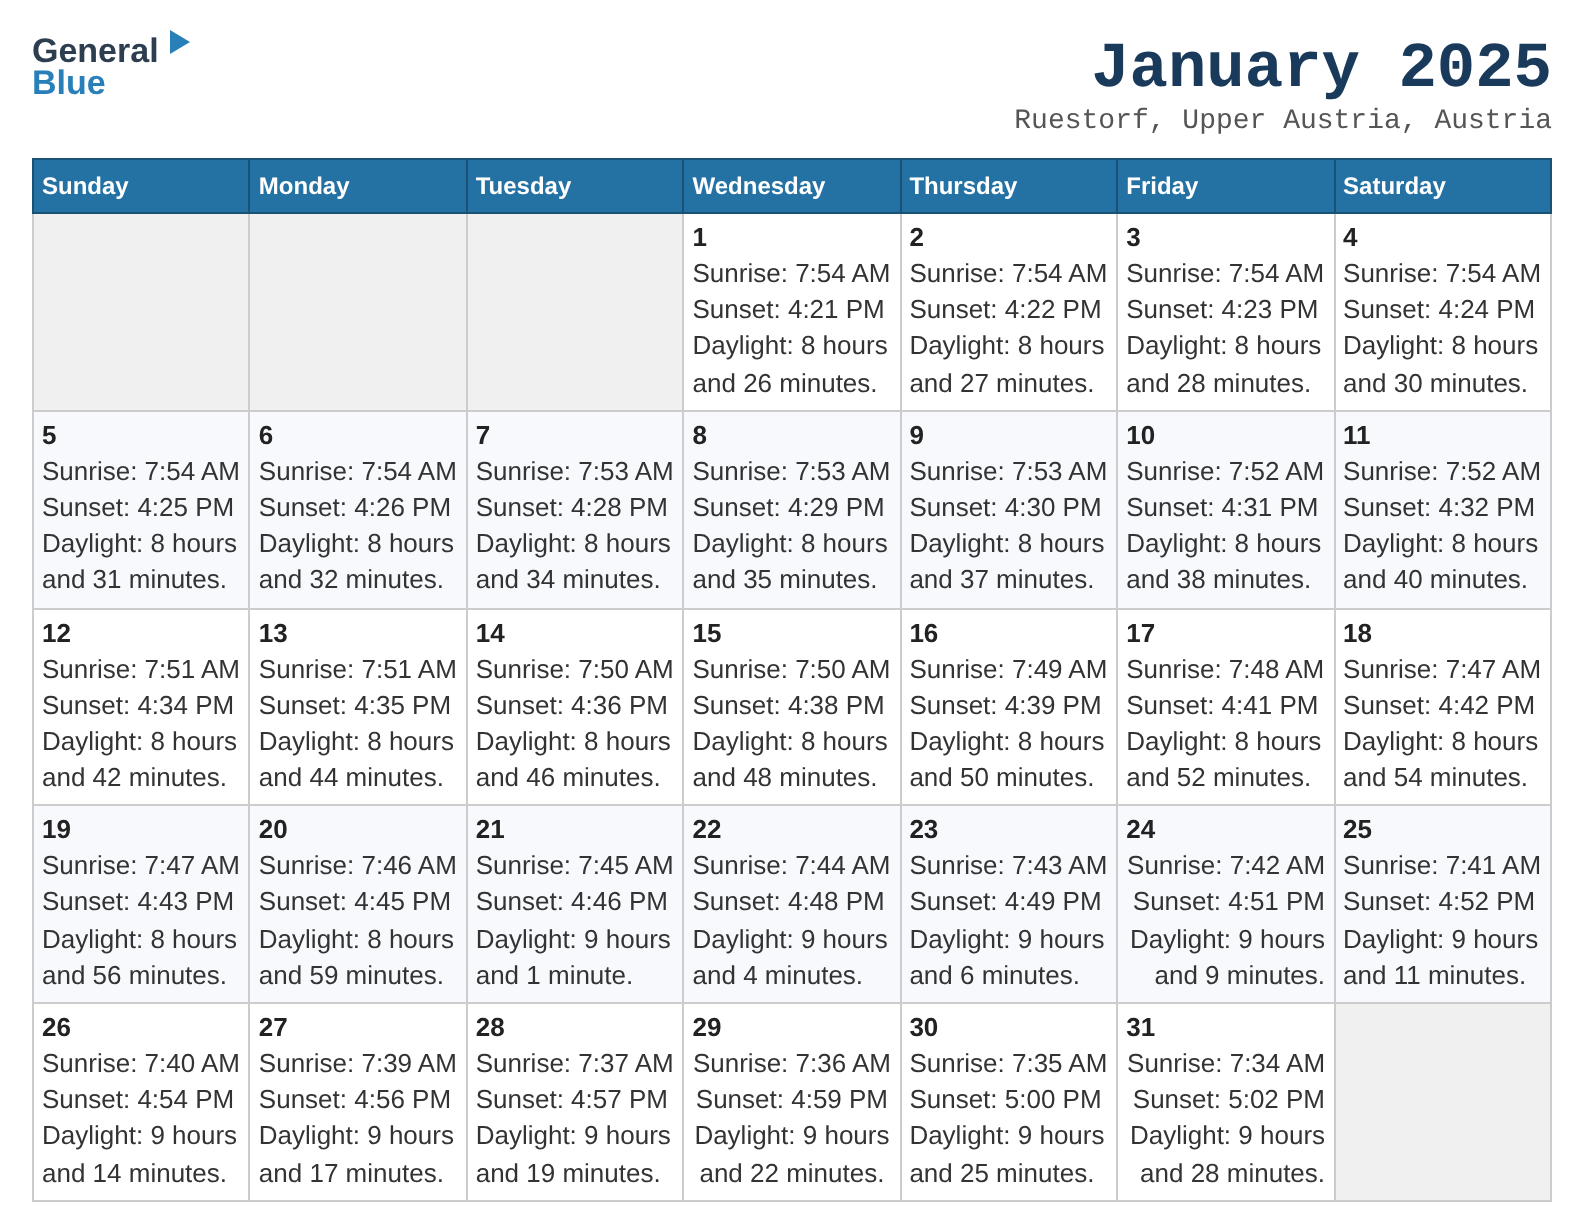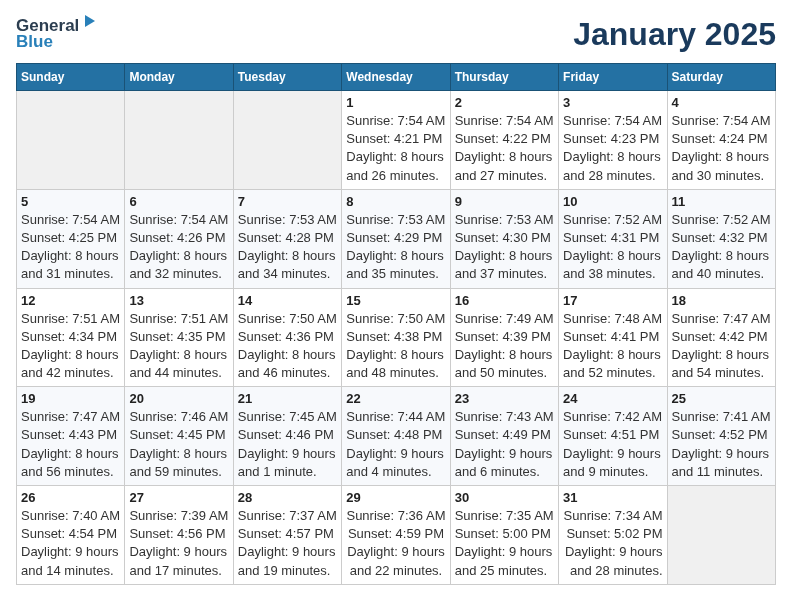--- a/index.html
+++ b/index.html
@@ -11,20 +11,21 @@
       padding: 16px;
     }
     .header {
       display: flex;
       justify-content: space-between;
       align-items: flex-start;
       margin-bottom: 10px;
     }
     .title-area {
       text-align: right;
+      font-family: Liberation Mono, monospace;
     }
     .calendar-title {
       font-size: 32px;
       font-weight: bold;
       color: #1a3a5c;
     }
     .calendar-subtitle {
       font-size: 14px;
       color: #555;
     }
@@ -92,20 +93,21 @@
         <span class="logo-text-general">General</span>
         <svg width="16" height="16" viewBox="0 0 16 16" style="margin-left:2px;margin-top:-10px;">
           <polygon points="4,14 14,8 4,2" fill="#2980b9"></polygon>
         </svg>
       </div>
       <div class="logo-text-blue" style="margin-top:-4px;">Blue</div>
     </div>
   </div>
   <div class="title-area">
     <div class="calendar-title">January 2025</div>
+    <div class="calendar-subtitle">Ruestorf, Upper Austria, Austria</div>
   </div>
 </div>
 
 <table>
   <thead>
     <tr>
     <th>Sunday</th>
         <th>Monday</th>
         <th>Tuesday</th>
         <th>Wednesday</th>
@@ -258,21 +260,21 @@
 Daylight: 9 hours and 4 minutes.</div>
         </td>
         <td>
           <div class="day-number">23</div>
           <div class="day-info" style="white-space: pre-line;">Sunrise: 7:43 AM
 Sunset: 4:49 PM
 Daylight: 9 hours and 6 minutes.</div>
         </td>
         <td>
           <div class="day-number">24</div>
-          <div class="day-info" style="white-space: pre-line;">Sunrise: 7:42 AM
+          <div class="day-info" style="white-space: pre-line; text-align: right;">Sunrise: 7:42 AM
 Sunset: 4:51 PM
 Daylight: 9 hours and 9 minutes.</div>
         </td>
         <td>
           <div class="day-number">25</div>
           <div class="day-info" style="white-space: pre-line;">Sunrise: 7:41 AM
 Sunset: 4:52 PM
 Daylight: 9 hours and 11 minutes.</div>
         </td>
       </tr>

